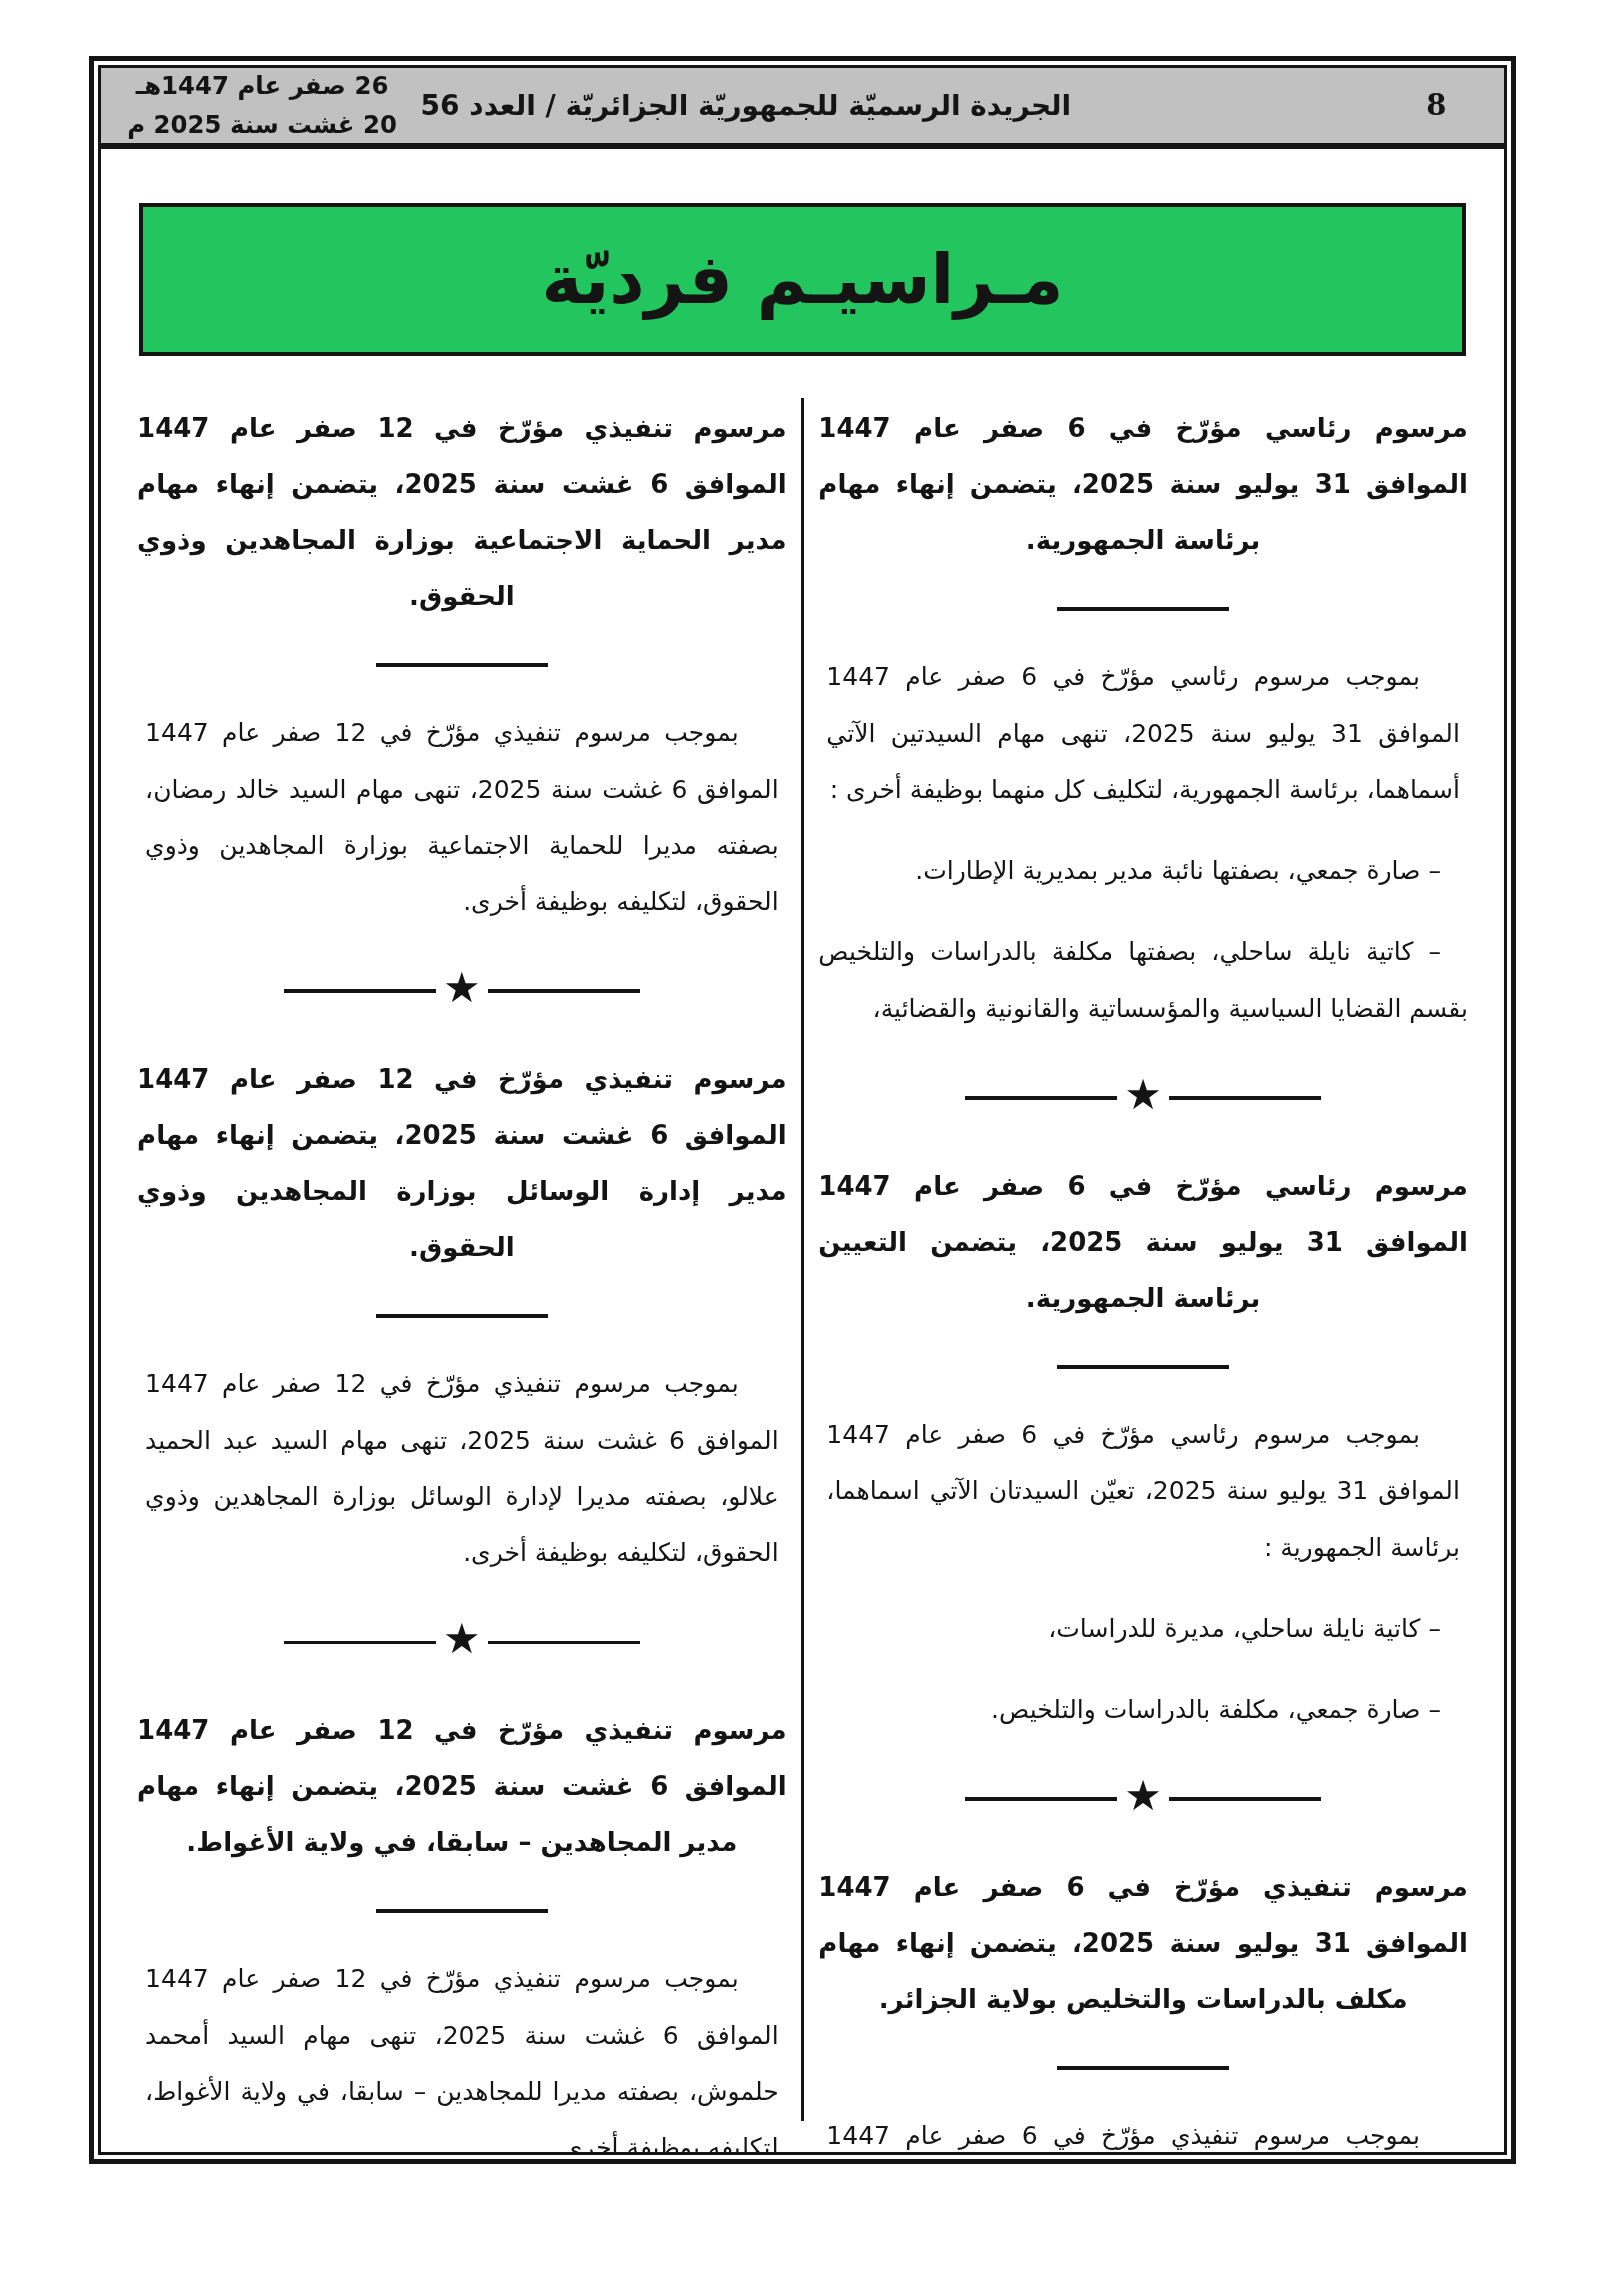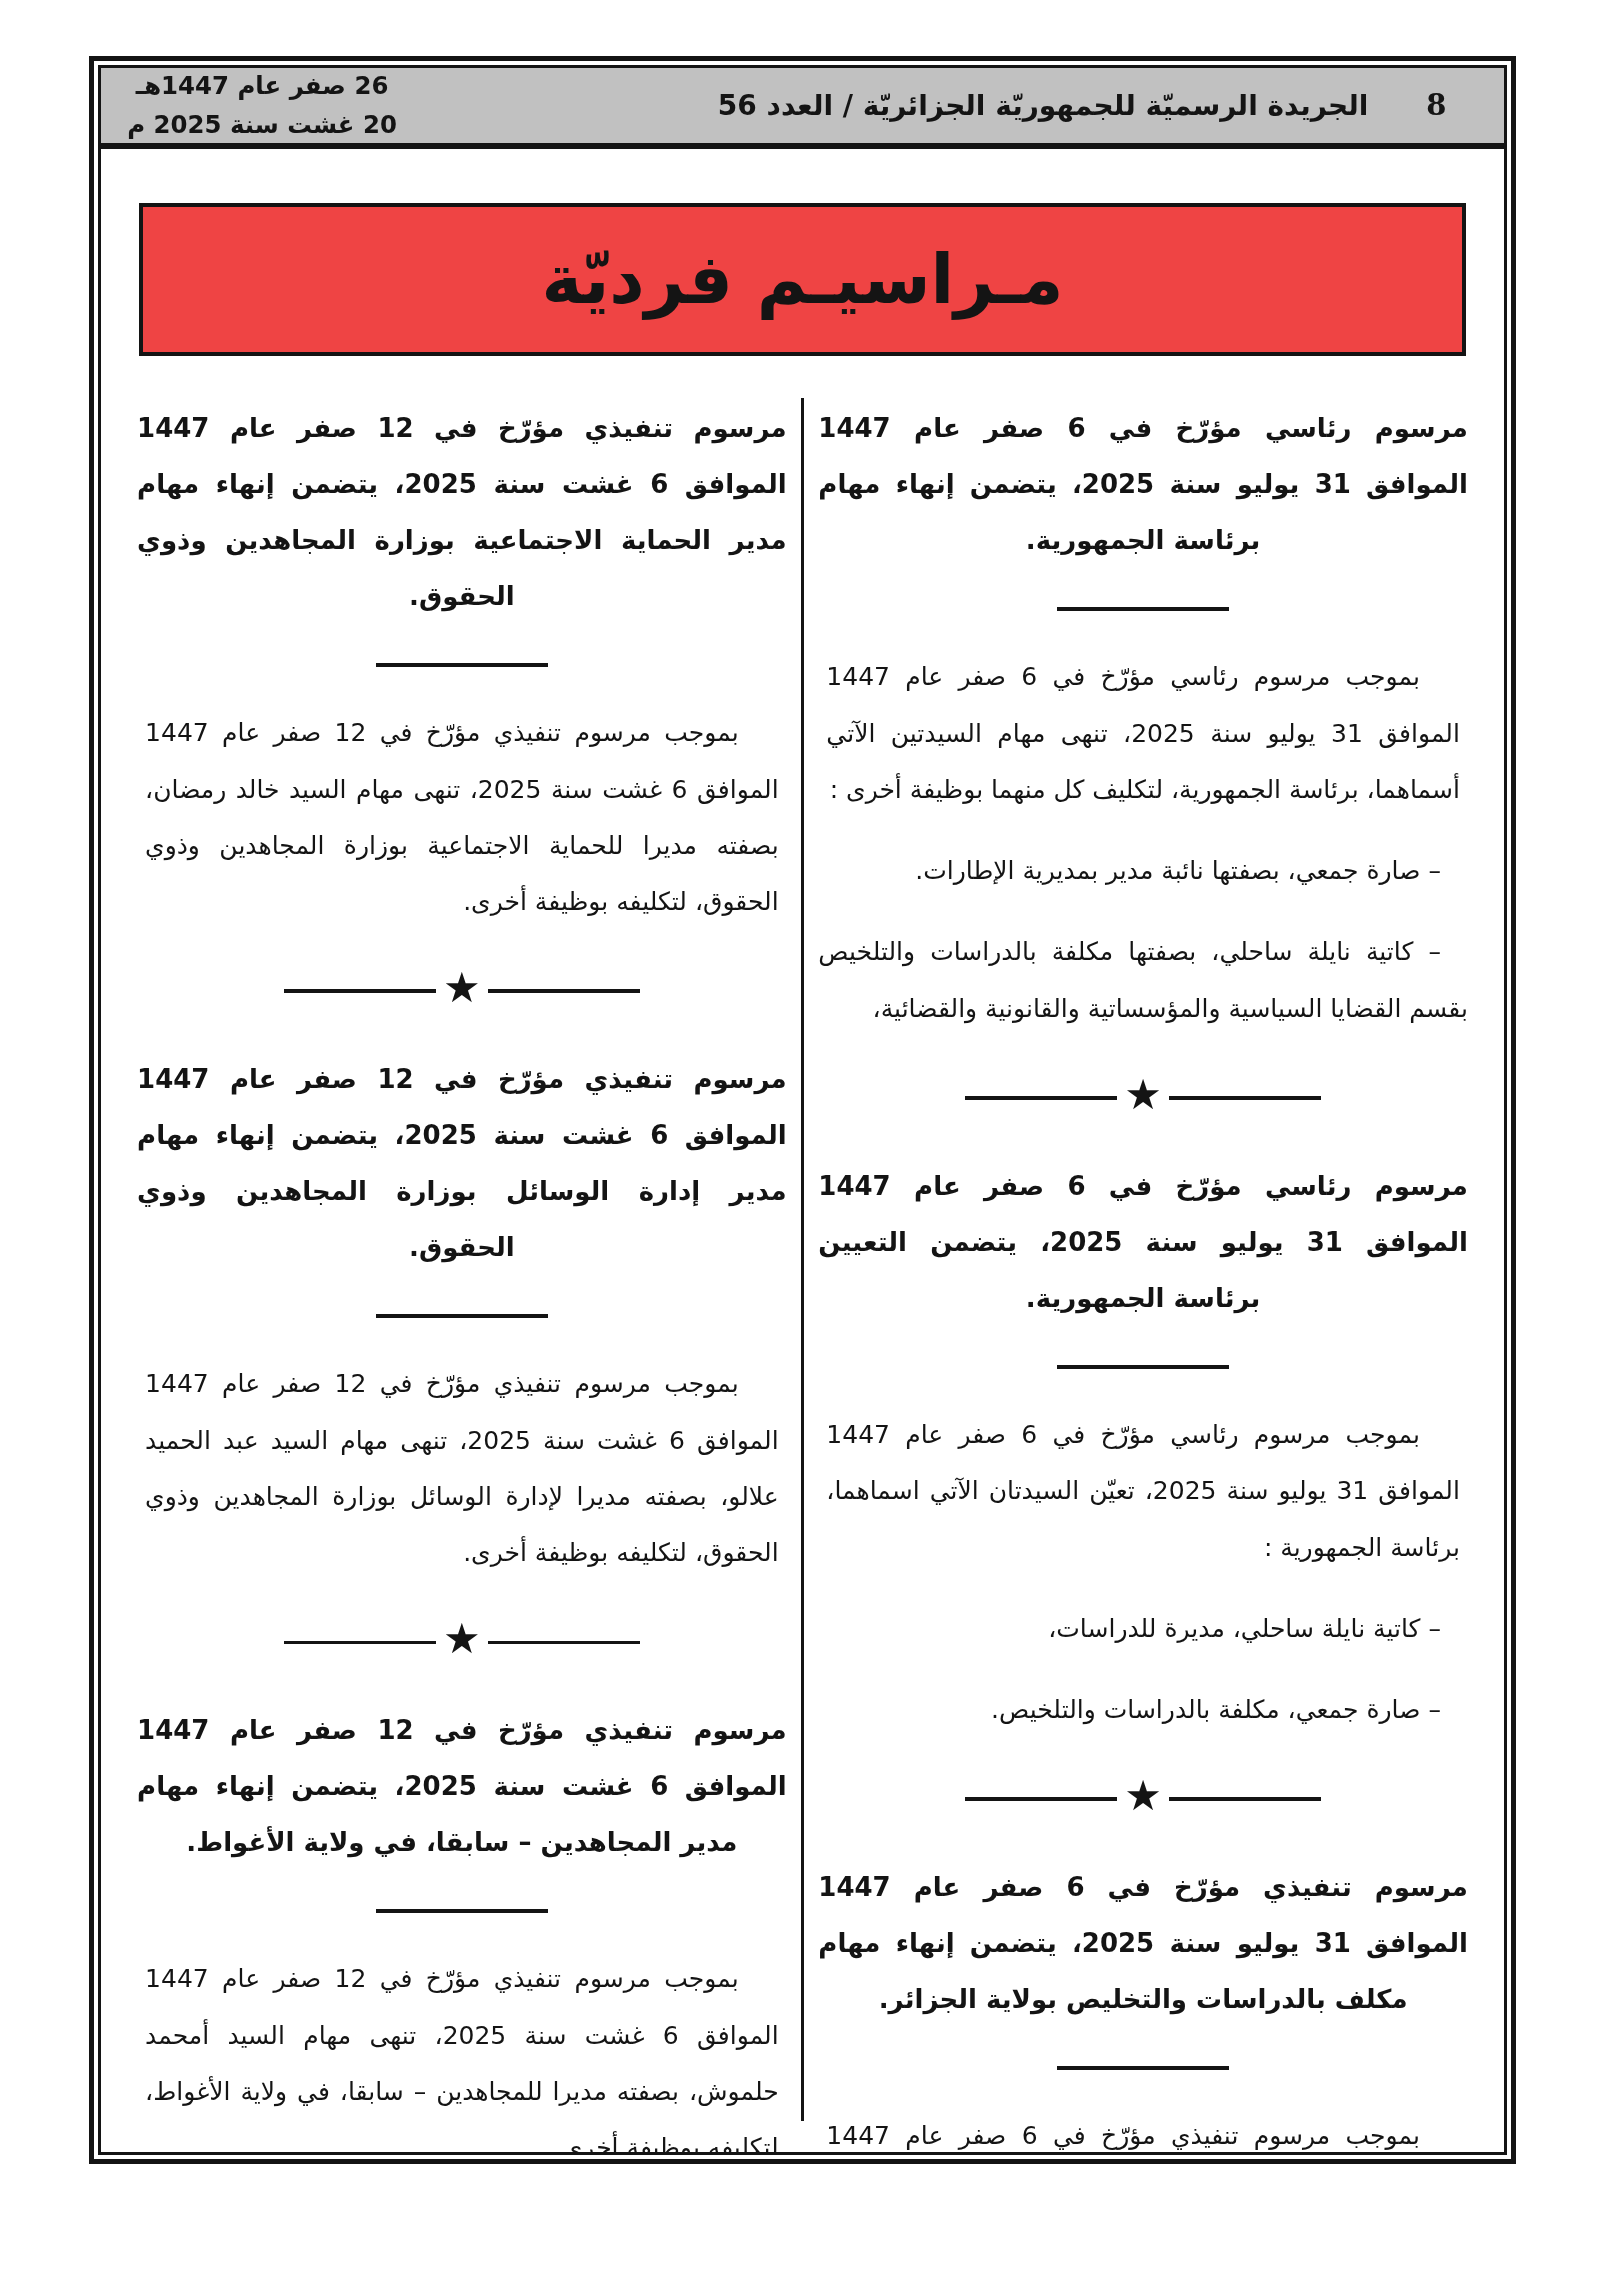--- a/index.html
+++ b/index.html
@@ -42,37 +42,37 @@
   }
   .page-num {
     width: 136px;
     text-align: center;
     font-family: "DejaVu Serif", serif;
     font-size: 29px;
     font-weight: 700;
   }
   .journal-title {
     flex: 1;
-    text-align: right;
+    text-align: left;
     font-size: 28px;
     font-weight: 700;
     letter-spacing: 0.5px;
   }
   .pub-dates {
     width: 317px;
     text-align: center;
     font-size: 24.4px;
     font-weight: 700;
     line-height: 1.6;
     padding-left: 3px;
   }
   .title-box {
     margin: 54px 38px 0;
     height: 145px;
-    background: #ef4444;
+    background: #22c55e;
     border: 4.5px solid #141414;
     display: flex;
     align-items: center;
     justify-content: center;
   }
   .section-title {
     font-size: 69px;
     font-weight: 700;
     letter-spacing: 0.9px;
   }

